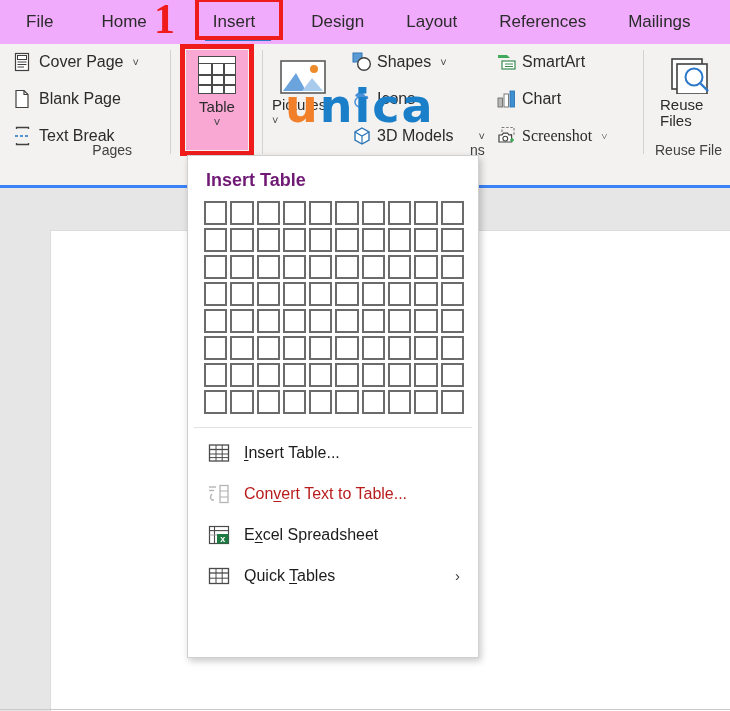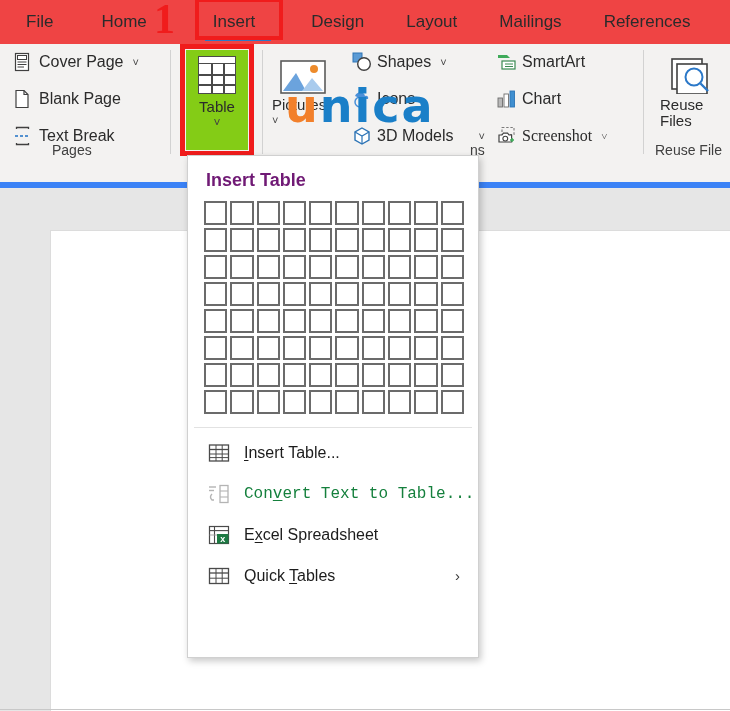--- a/index.html
+++ b/index.html
@@ -7,21 +7,21 @@
     width: 730px; height: 711px;
     font-family: "Liberation Sans", sans-serif;
     background: #e8e8e8;
     overflow: hidden;
   }
   #app { position: relative; width: 730px; height: 711px; }
 
   
   .tabstrip {
     position: absolute; left: 0; top: 0; width: 730px; height: 44px;
-    background: #ef4444;
+    background: #f0abfc;
     display: flex; align-items: center;
   }
   .tab {
     font-size: 17px; color: #2b2b2b; padding: 4px 10px;
     position: relative; white-space: nowrap;
   }
   .tab.first { margin-left: 16px; }
   .tab-insert-wrap { position: relative; }
   .tab-insert-box {
     position: absolute; left: -8px; top: -10px; width: 88px; height: 42px;
@@ -39,29 +39,29 @@
   .marker2 {
     position: absolute; left: 150px; top: 72px;
     font-family: "Liberation Serif", serif;
     font-size: 38px; font-weight: bold; color: #f01c1c; line-height: 1;
   }
 
   
   .ribbon {
     position: absolute; left: 0; top: 44px; width: 730px; height: 144px;
     background: #f3f2f1;
-    border-bottom: 6px solid #3b82f6;
+    border-bottom: 3px solid #3b82f6;
   }
   .ribbon-body { position: relative; height: 118px; }
   .grp-label-row {
     position: absolute; left: 0; bottom: 0; width: 100%; height: 26px;
   }
   .grp-label {
     position: absolute; font-size: 14px; color: #404040; bottom: 4px;
-    text-align: left;
+    text-align: right;
   }
   .vsep {
     position: absolute; top: 6px; width: 1px; height: 104px; background: #d2d2d2;
   }
 
   
   .small-btn {
     position: absolute; display: flex; align-items: center; gap: 7px;
     font-size: 16px; color: #2b2b2b; white-space: nowrap;
   }
@@ -72,21 +72,21 @@
   .big-btn {
     position: absolute; width: 62px; text-align: left;
     font-size: 15px; color: #2b2b2b;
   }
   .big-btn .bico { height: 42px; display:flex; align-items:flex-end; justify-content:center; }
   .big-btn .blabel { margin-top: 3px; line-height: 1.05; }
   .big-btn .bchev { font-size: 11px; color: #444; margin-top: 1px; }
 
   .table-btn {
     position: absolute; left: 186px; top: 6px; width: 62px; height: 100px;
-    background: #84cc16;
+    background: #f9a8d4;
     text-align: center; font-size: 15px; color: #2b2b2b;
   }
   .table-btn-box {
     position: absolute; left: 180px; top: 0px; width: 74px; height: 112px;
     border: 5px solid #f01c1c; pointer-events: none;
   }
 
   
   .tbl-glyph { width: 38px; height: 38px; margin: 6px auto 0; position: relative;
                border: 1.6px solid #4a4a4a; background: #fff; }
@@ -137,41 +137,41 @@
   .grid-wrap { padding: 0 14px 0 16px; }
   .grid { display: grid; grid-template-columns: repeat(10, 1fr); gap: 3px; }
   .cell { height: 24px; border: 2px solid #6b6b6b; background: #fff; }
   .dd-sep { height: 1px; background: #e2e2e2; margin: 13px 6px 4px 6px; }
 
   .mi {
     display: flex; align-items: center; height: 41px; padding-left: 20px;
     font-size: 16px; color: #1c1c1c; white-space: nowrap;
   }
   .mi .mico { width: 22px; height: 22px; flex: 0 0 22px; margin-right: 14px; }
-  .mi.disabled { color: #15803d; font-family: Liberation Mono, monospace; }
+  .mi.disabled { color: #b91c1c; }
   .mi .submenu-arrow { margin-left: auto; margin-right: 18px; font-size: 15px; color: #3a3a3a; }
   .ul { text-decoration: underline; text-underline-offset: 2px; }
 </style>
 </head>
 <body>
 
 <div id="app">
 
   <div class="tabstrip">
     <div class="tab first">File</div>
     <div class="tab" style="margin-left:28px">Home</div>
     <div class="tab tab-insert-wrap" style="margin-left:46px">
       <span>Insert</span>
       <span class="tab-underline"></span>
       <span class="tab-insert-box"></span>
     </div>
     <div class="tab" style="margin-left:36px">Design</div>
     <div class="tab" style="margin-left:22px">Layout</div>
+    <div class="tab" style="margin-left:22px">References</div>
     <div class="tab" style="margin-left:22px">Mailings</div>
-    <div class="tab" style="margin-left:22px">References</div>
   </div>
 
   <div class="marker1">1</div>
   <div class="marker2">2</div>
 
   <div class="ribbon">
     <div class="ribbon-body">
 
       <div class="small-btn" style="left:14px; top:8px;">
         <span class="ico">

